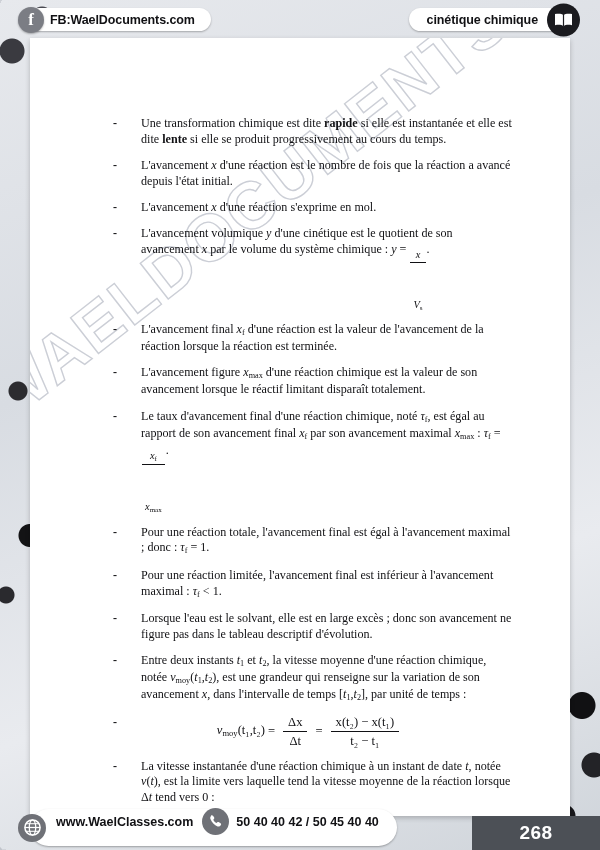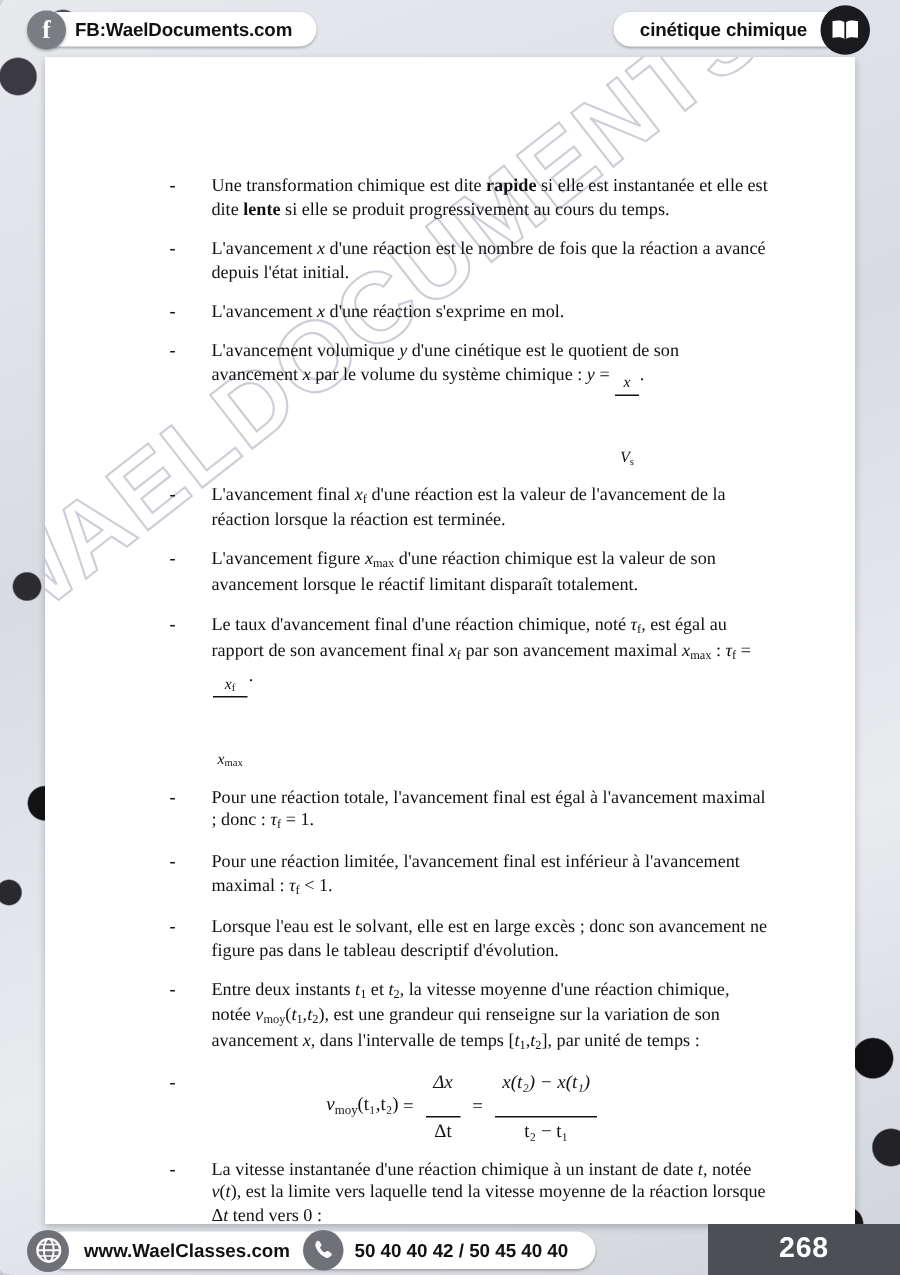--- a/index.html
+++ b/index.html
@@ -177,21 +177,21 @@
   .frac > .den { padding: 1px 3px 0; font-size: 0.86em; margin-top: 36px; }
 
   .frac-big {
     display: inline-flex;
     flex-direction: column;
     vertical-align: middle;
     text-align: center;
     margin: 0 5px;
     line-height: 1.12;
   }
-  .frac-big > .num { border-bottom: 1.3px solid #111114; padding: 0 5px 16px; font-style: italic; }
+  .frac-big > .num { border-bottom: 1.3px solid #111114; padding: 0 5px 2px; }
   .frac-big > .den { padding: 2px 5px 0; }
 
   .eq-block {
     text-align: center;
     font-size: 12.6px;
     margin: 9px 0 11px 0;
     color: #111114;
   }
   .eq-inline-row {
     display: inline-flex;
@@ -219,21 +219,21 @@
   }
   .footer-pill {
     position: absolute;
     left: 30px;
     bottom: 4px;
     height: 25px;
     display: flex;
     align-items: center;
     background: #ffffff;
     border-radius: 20px;
-    padding: 0 18px 0 26px;
+    padding: 0 18px 12px 26px;
     box-shadow: 0 1px 2px rgba(0,0,0,0.3);
   }
   .footer-text {
     font-family: "Liberation Sans", sans-serif;
     font-weight: bold;
     font-size: 12.5px;
     color: #111114;
     white-space: nowrap;
   }
   .globe-badge {

